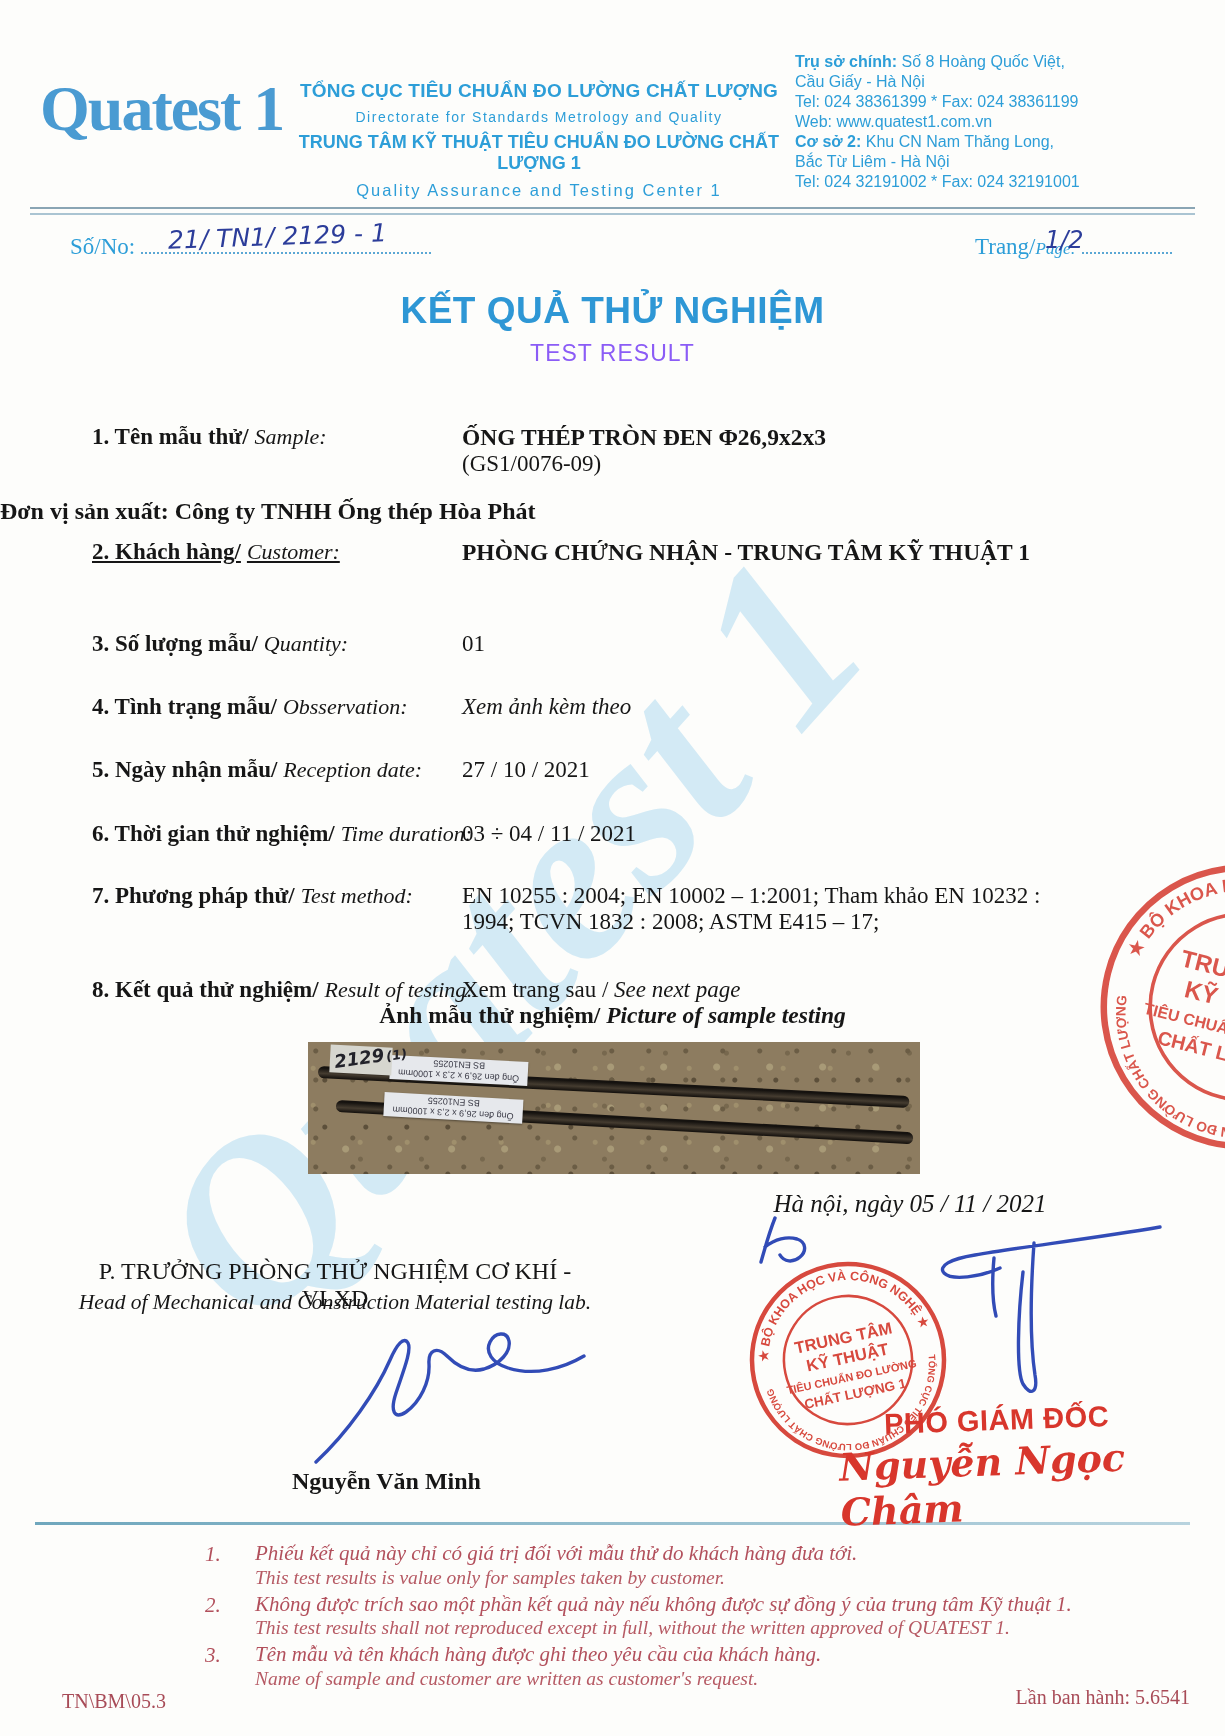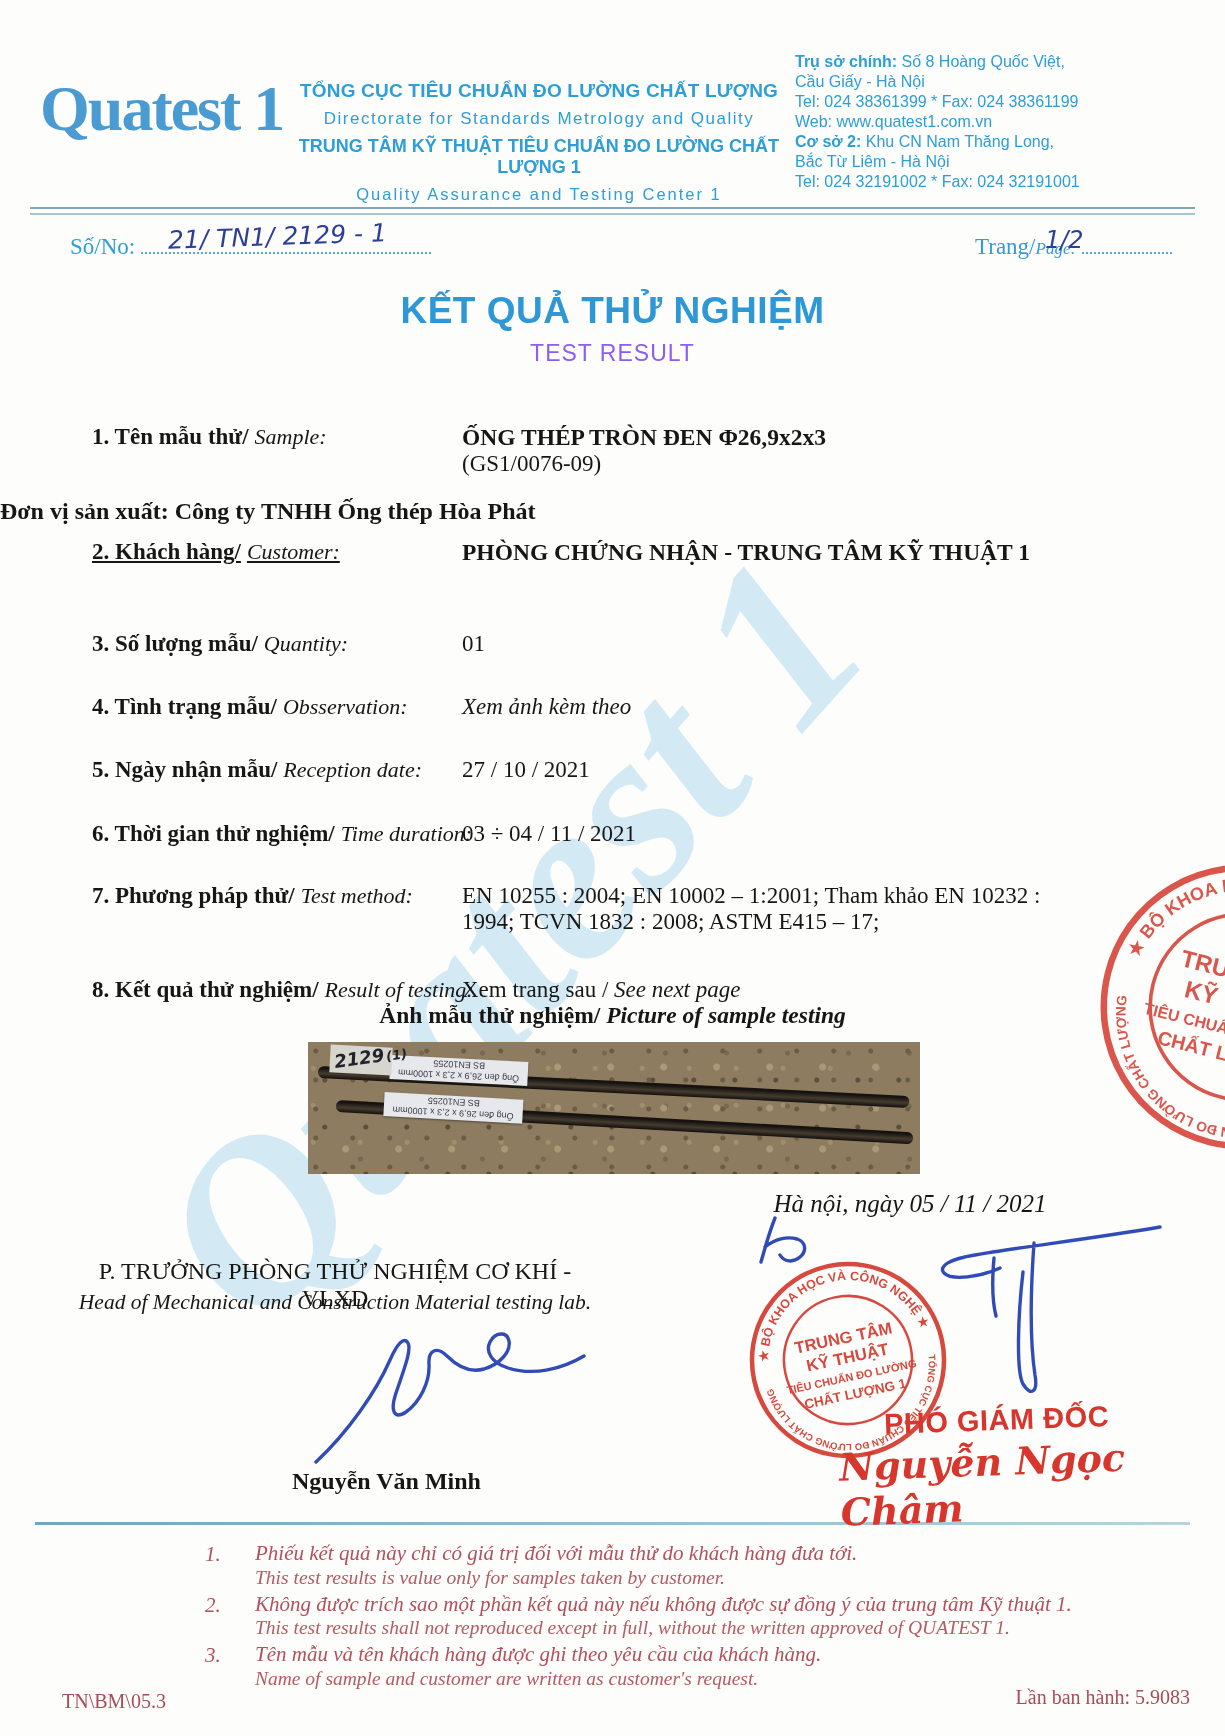--- a/index.html
+++ b/index.html
@@ -5,21 +5,21 @@
   html,body{margin:0;padding:0;background:#e8e8e8;}
   .page{position:relative;width:1225px;height:1736px;margin:0 auto;background:#fdfdfb;overflow:hidden;
         font-family:"Liberation Serif","DejaVu Serif",serif;color:#161616;}
   .abs{position:absolute;}
   
   .logo{left:40px;top:72px;font-family:"Liberation Serif",serif;font-weight:700;font-size:64px;
         color:#4a9bd2;letter-spacing:-2px;z-index:2;}
   .hdr-center{left:293px;top:80px;width:492px;text-align:center;color:#2d9ed8;
         font-family:"Liberation Sans",sans-serif;z-index:2;}
   .hdr-center .l1{font-size:19px;font-weight:700;letter-spacing:.2px;}
-  .hdr-center .l2{font-size:17px;margin-top:7px;letter-spacing:1.5px;}
+  .hdr-center .l2{font-size:14px;margin-top:7px;letter-spacing:1.5px;}
   .hdr-center .l3{font-size:18px;font-weight:700;margin-top:7px;}
   .hdr-center .l4{font-size:16.5px;margin-top:7px;letter-spacing:2px;}
   .hdr-right{left:795px;top:52px;width:400px;font-size:16px;line-height:20px;color:#2d9ed8;
         font-family:"Liberation Sans",sans-serif;z-index:2;}
   .hdr-right b{font-weight:700;}
   .ruledbl{left:30px;top:207px;width:1165px;height:4px;border-top:2px solid #8aa5b4;
         border-bottom:2px solid #aac4d2;z-index:2;}
   
   .sorow{z-index:3;font-size:23px;color:#2d9ed8;}
   .dots{display:inline-block;border-bottom:2px dotted #5aa7d4;height:20px;vertical-align:baseline;}
@@ -268,15 +268,15 @@
       <div class="vi">Không được trích sao một phần kết quả này nếu không được sự đồng ý của trung tâm Kỹ thuật 1.</div>
       <div class="en">This test results shall not reproduced except in full, without the written approved of QUATEST 1.</div>
     </div>
     <div class="note">
       <span class="no">3.</span>
       <div class="vi">Tên mẫu và tên khách hàng được ghi theo yêu cầu của khách hàng.</div>
       <div class="en">Name of sample and customer are written as customer's request.</div>
     </div>
   </div>
   <div class="abs footl">TN\BM\05.3</div>
-  <div class="abs footr">Lần ban hành: 5.9083</div>
+  <div class="abs footr">Lần ban hành: 5.6541</div>
 
 </div>
 
 </body></html>

